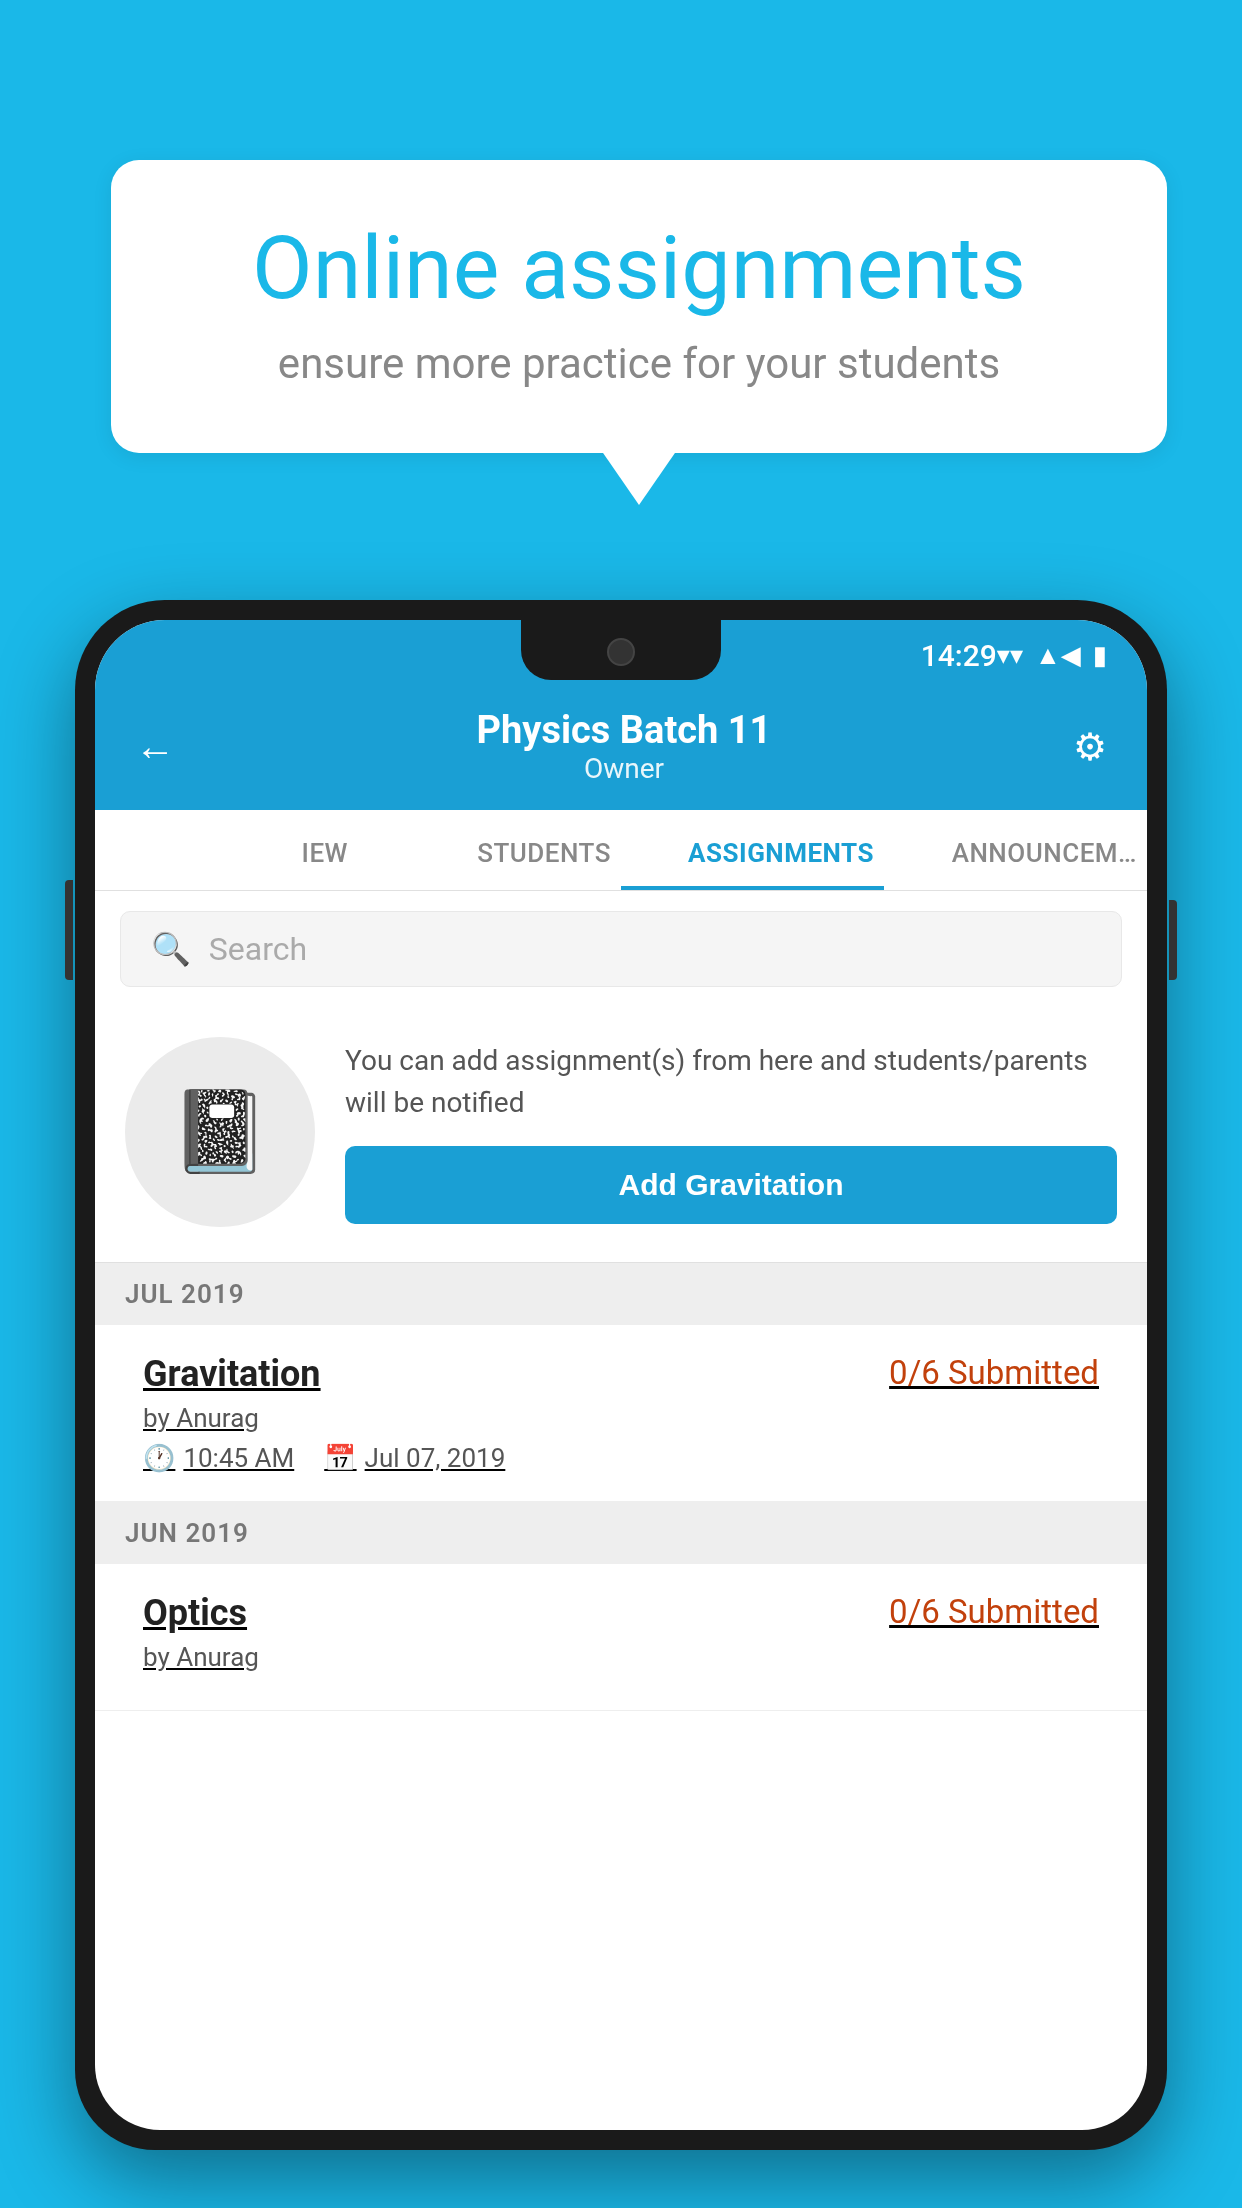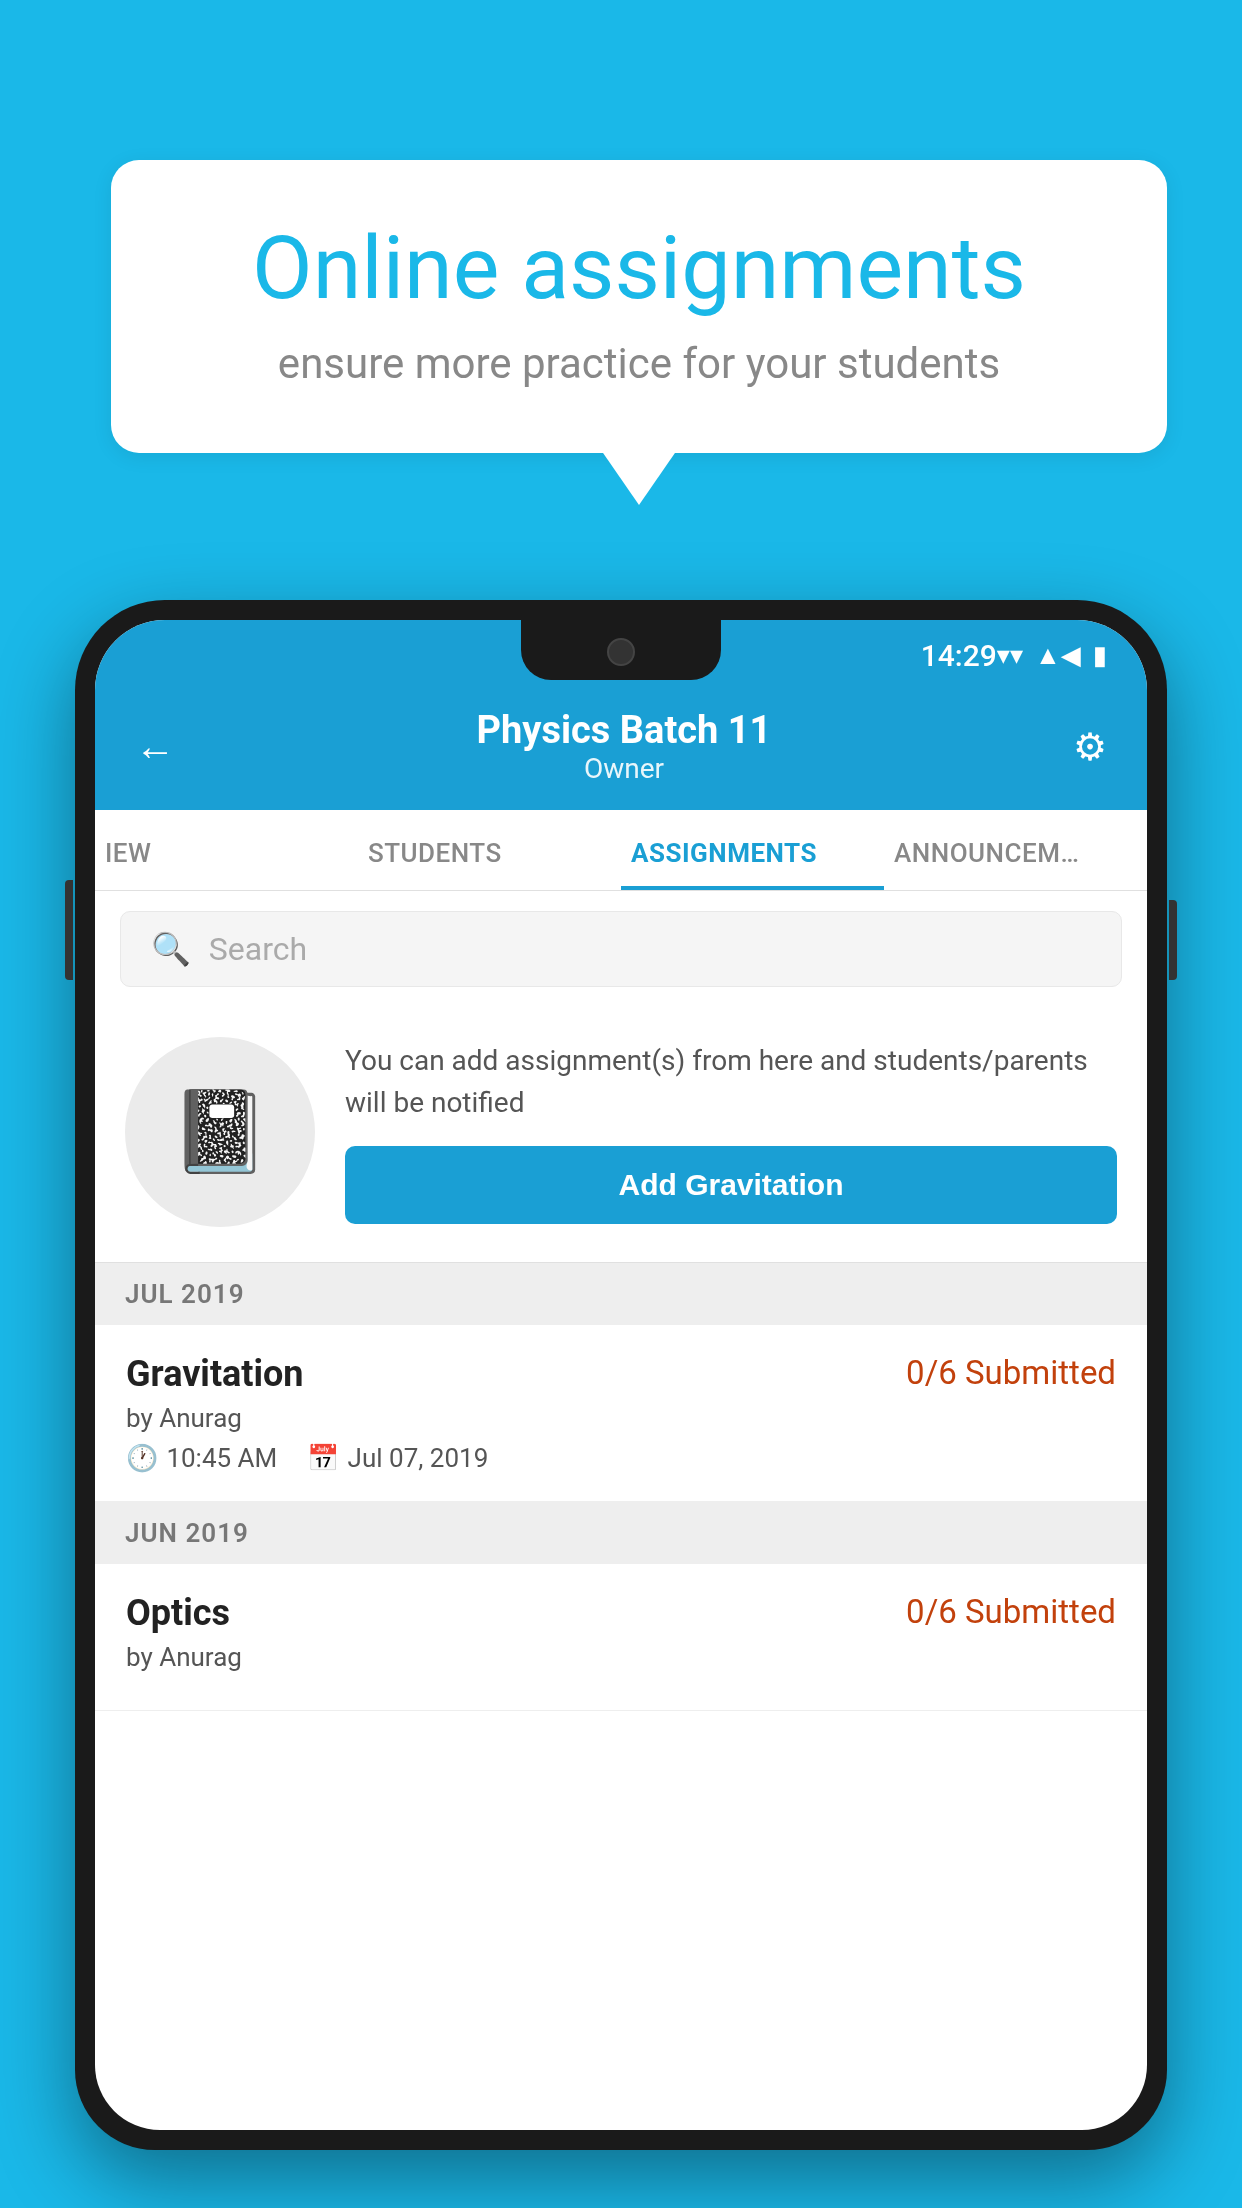--- a/index.html
+++ b/index.html
@@ -198,21 +198,21 @@
     
     .tabs-bar {
       background: white;
       display: flex;
       border-bottom: 1px solid #e0e0e0;
       overflow: hidden;
     }
 
     .tab-item {
       flex: 1;
-      text-align: left;
+      text-align: right;
       padding: 28px 10px 22px;
       font-size: 26px;
       color: #888;
       font-weight: 500;
       letter-spacing: 0.5px;
       cursor: pointer;
       position: relative;
       white-space: nowrap;
       overflow: hidden;
       text-overflow: ellipsis;
@@ -313,22 +313,23 @@
       padding: 16px 30px;
       font-size: 26px;
       color: #777;
       font-weight: 600;
       letter-spacing: 1px;
     }
 
     
     .assignment-item {
       background: white;
-      padding: 28px 31px;
+      padding: 28px 48px;
       border-bottom: 1px solid #eeeeee;
+      text-decoration: underline;
     }
 
     .assignment-top-row {
       display: flex;
       justify-content: space-between;
       align-items: flex-start;
       margin-bottom: 8px;
     }
 
     .assignment-title {

